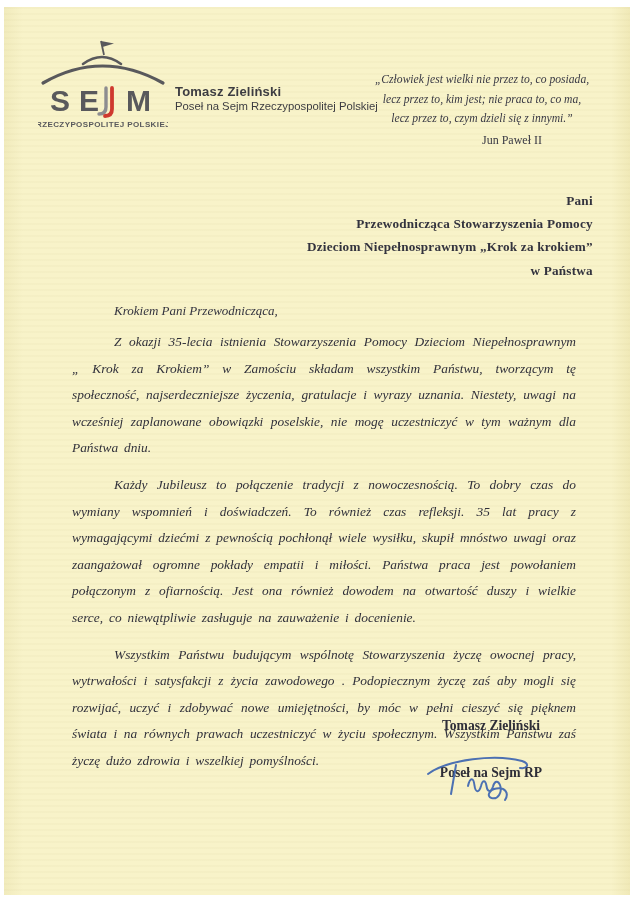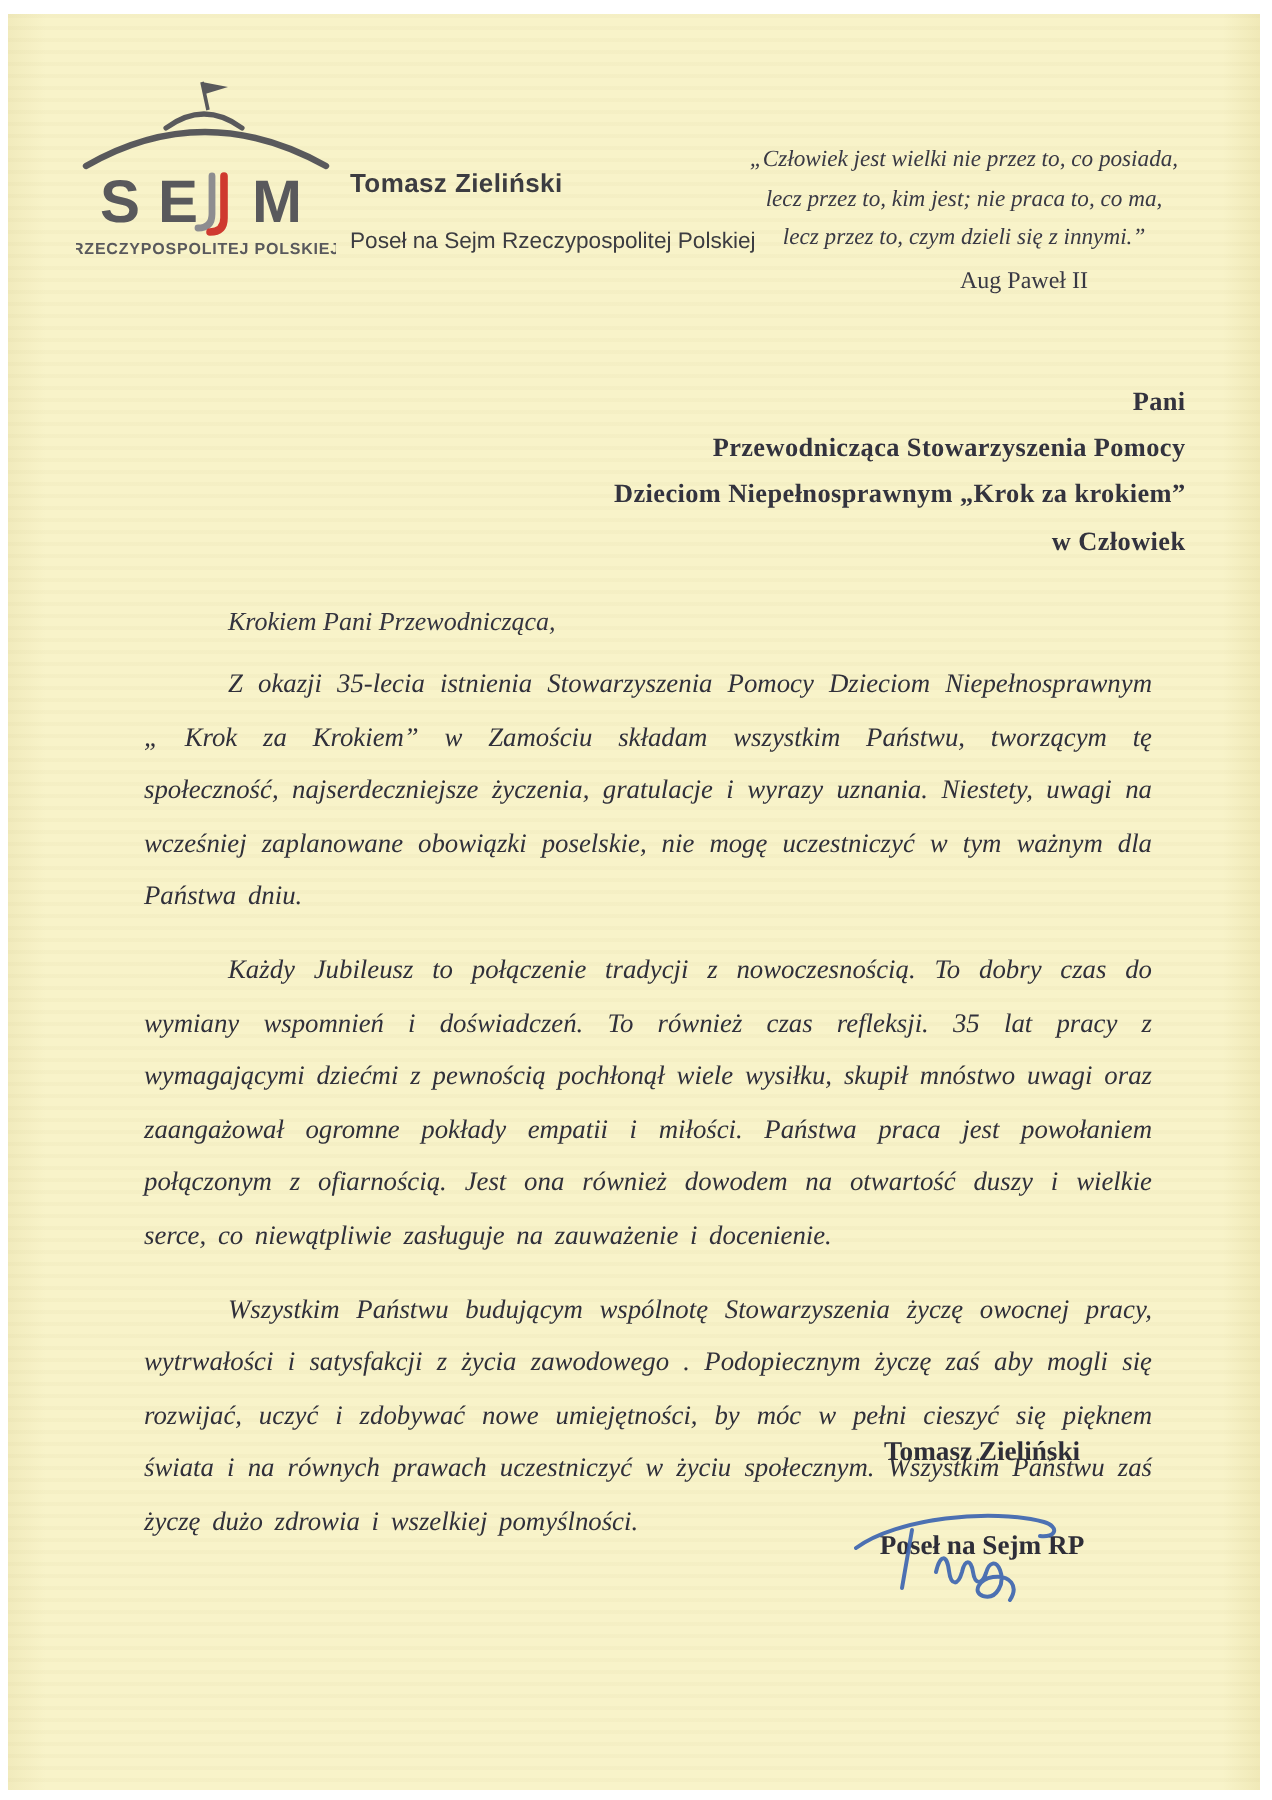--- a/index.html
+++ b/index.html
@@ -19,21 +19,21 @@
         rgba(180,168,110,0.05) 0px, rgba(180,168,110,0.05) 2px,
         rgba(255,255,255,0.0) 2px, rgba(255,255,255,0.0) 6px),
       linear-gradient(90deg, rgba(220,210,150,0.25) 0%, rgba(248,243,201,0) 3%, rgba(248,243,201,0) 97%, rgba(225,214,150,0.35) 100%);
     color:#30303a;
   }
 
   
   .logo { position:absolute; left:34px; top:29px; width:130px; height:94px; }
   .sender { position:absolute; left:171px; top:77px; font-family:"Liberation Sans", sans-serif; color:#3c3c41; }
   .sender-name { font-size:13px; font-weight:bold; letter-spacing:0.2px; }
-  .sender-role { font-size:11.3px; margin-top:16px; }
+  .sender-role { font-size:11.3px; margin-top:1px; }
 
   .quote {
     position:absolute; left:328px; top:63px; width:300px;
     font-style:italic; font-size:11.6px; line-height:19.5px;
     text-align:center; color:#393944;
   }
   .quote-attr { margin-top:2px; font-style:normal; font-size:12px; padding-left:60px; }
 
   
   .recipient {
@@ -88,28 +88,28 @@
 
   <div class="sender">
     <div class="sender-name">Tomasz Zieliński</div>
     <div class="sender-role">Poseł na Sejm Rzeczypospolitej Polskiej</div>
   </div>
 
   <div class="quote">
     <div>„Człowiek jest wielki nie przez to, co posiada,</div>
     <div>lecz przez to, kim jest; nie praca to, co ma,</div>
     <div>lecz przez to, czym dzieli się z innymi.”</div>
-    <div class="quote-attr">Aug Paweł II</div>
+    <div class="quote-attr">Jun Paweł II</div>
   </div>
 
   <div class="recipient">
     <div>Pani</div>
     <div>Przewodnicząca Stowarzyszenia Pomocy</div>
     <div>Dzieciom Niepełnosprawnym „Krok za krokiem”</div>
-    <div>w Człowiek</div>
+    <div>w Państwa</div>
   </div>
 
   <div class="body-text">
     <div class="salutation">Krokiem Pani Przewodnicząca,</div>
     <p class="para">Z okazji 35-lecia istnienia Stowarzyszenia Pomocy Dzieciom Niepełnosprawnym „ Krok za Krokiem” w Zamościu składam wszystkim Państwu, tworzącym tę społeczność, najserdeczniejsze życzenia, gratulacje i wyrazy uznania. Niestety, uwagi na wcześniej zaplanowane obowiązki poselskie, nie mogę uczestniczyć w tym ważnym dla Państwa dniu.</p>
     <p class="para">Każdy Jubileusz to połączenie tradycji z nowoczesnością. To dobry czas do wymiany wspomnień i doświadczeń. To również czas refleksji. 35 lat pracy z wymagającymi dziećmi z pewnością pochłonął wiele wysiłku, skupił mnóstwo uwagi oraz zaangażował ogromne pokłady empatii i miłości. Państwa praca jest powołaniem połączonym z ofiarnością. Jest ona również dowodem na otwartość duszy i wielkie serce, co niewątpliwie zasługuje na zauważenie i docenienie.</p>
     <p class="para">Wszystkim Państwu budującym wspólnotę Stowarzyszenia życzę owocnej pracy, wytrwałości i satysfakcji z życia zawodowego . Podopiecznym życzę zaś aby mogli się rozwijać, uczyć i zdobywać nowe umiejętności, by móc w pełni cieszyć się pięknem świata i na równych prawach uczestniczyć w życiu społecznym. Wszystkim Państwu zaś życzę dużo zdrowia i wszelkiej pomyślności.</p>
   </div>
 
   <div class="closing" style="position:absolute;">

